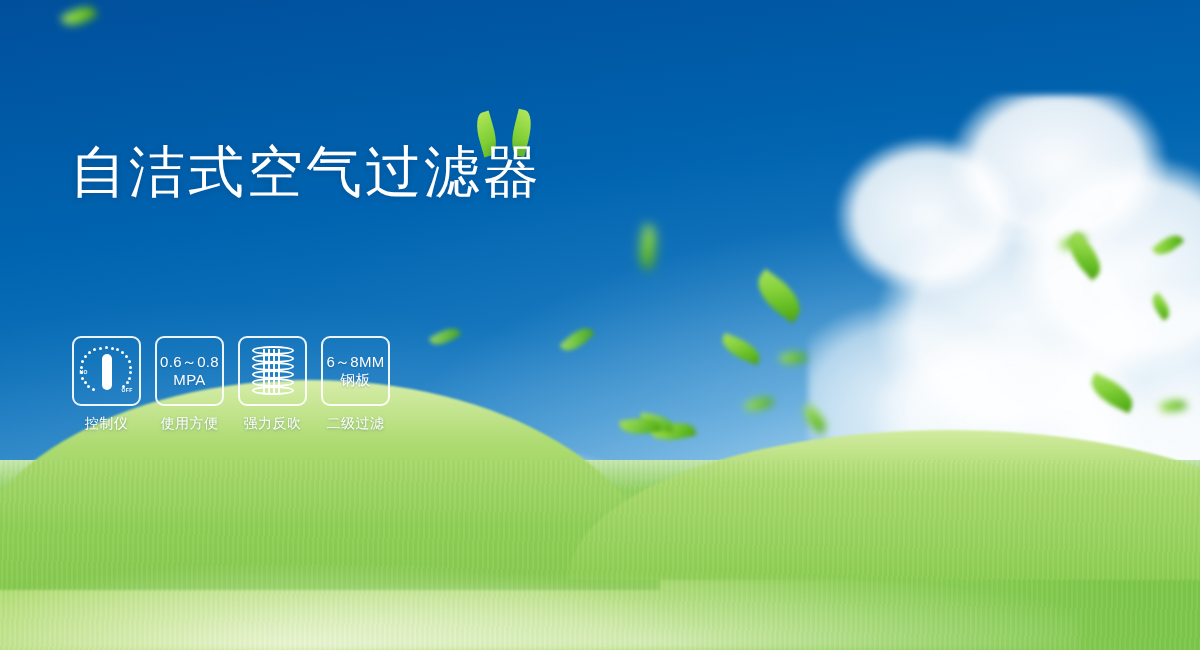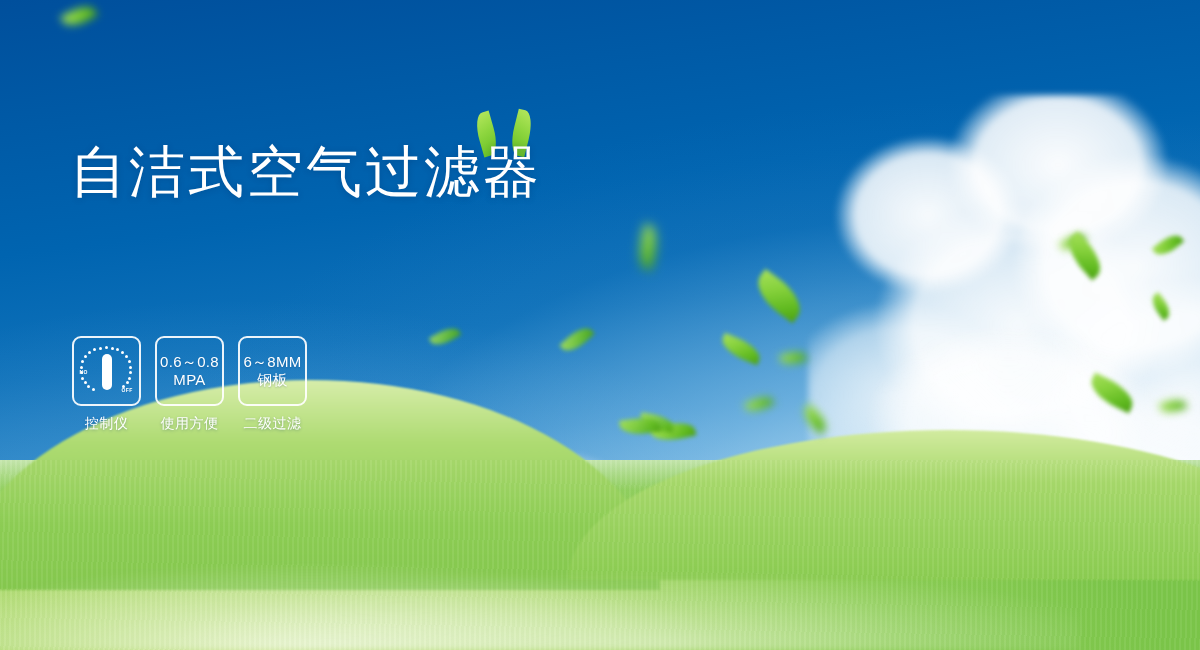--- a/index.html
+++ b/index.html
@@ -304,20 +304,34 @@
     </div>
 
     <div class="feature">
       <div class="fbox">
         <div class="txt">0.6～0.8</div>
         <div class="txt">MPA</div>
       </div>
       <div class="fcap">使用方便</div>
     </div>
 
+    <div class="feature">
+      <div class="fbox">
+        <div class="coil">
+          <div class="bars"></div>
+          <span class="ell" style="top:0px;"></span>
+          <span class="ell" style="top:8px;"></span>
+          <span class="ell" style="top:16px;"></span>
+          <span class="ell" style="top:24px;"></span>
+          <span class="ell" style="top:32px;"></span>
+          <span class="ell" style="top:40px;"></span>
+        </div>
+      </div>
+      <div class="fcap">强力反吹</div>
+    </div>
 
     <div class="feature">
       <div class="fbox">
         <div class="txt">6～8MM</div>
         <div class="txt">钢板</div>
       </div>
       <div class="fcap">二级过滤</div>
     </div>
 
 

